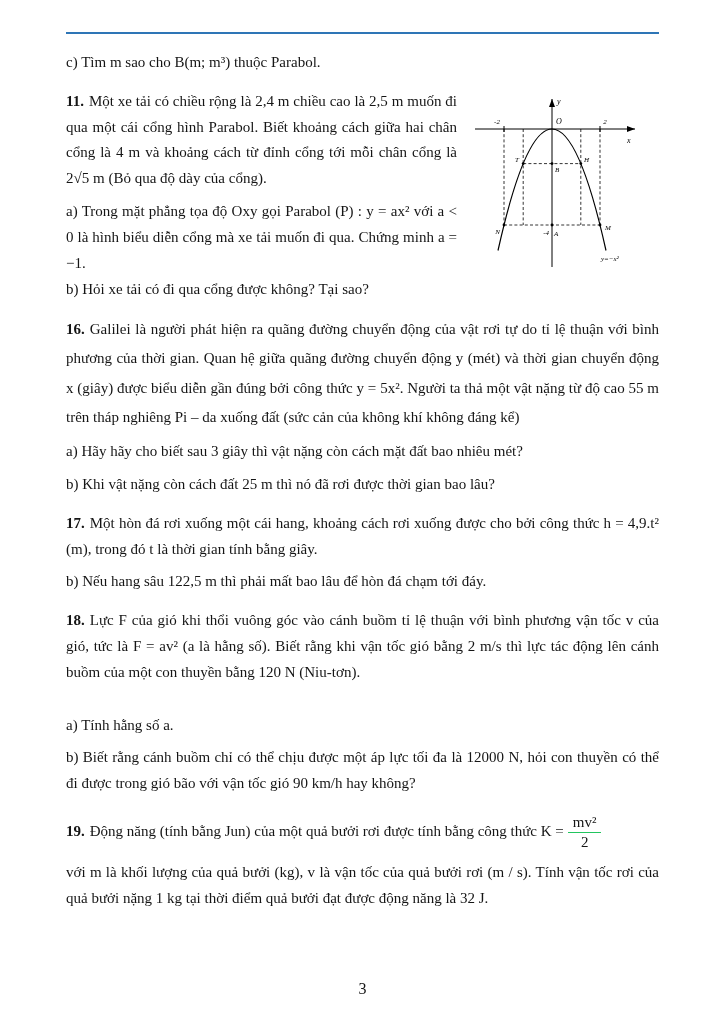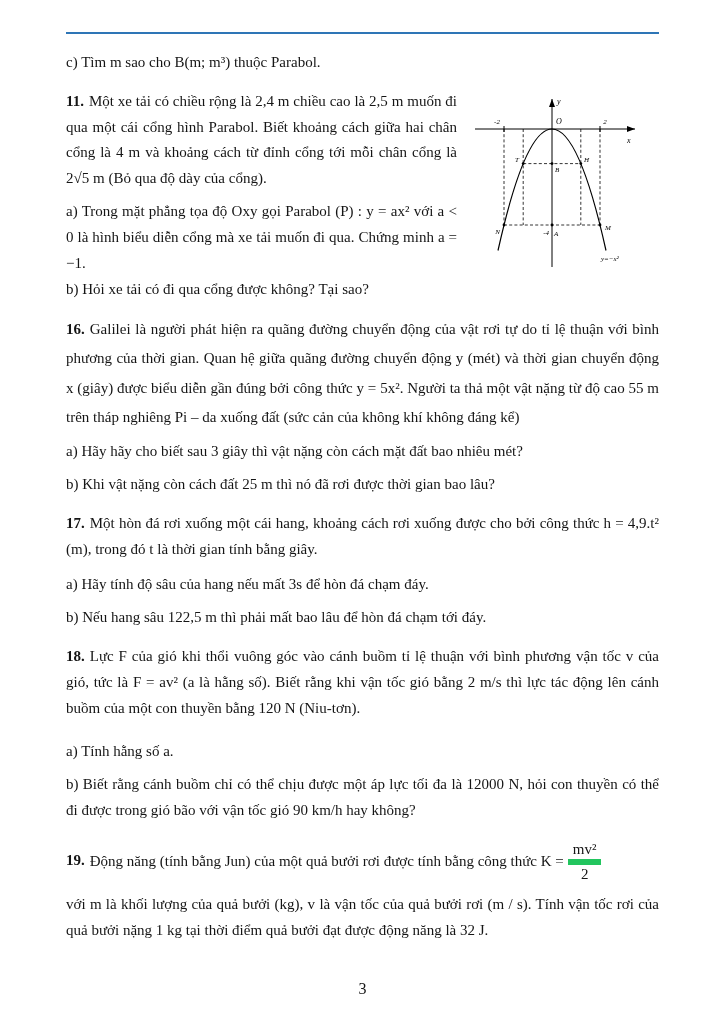--- a/index.html
+++ b/index.html
@@ -31,21 +31,21 @@
   .axis{stroke:#000;stroke-width:1;fill:none;}
   .dash{stroke:#000;stroke-width:0.8;fill:none;stroke-dasharray:3 2.2;}
   .curve{stroke:#000;stroke-width:1.2;fill:none;}
   .figtext{font-family:"Liberation Serif",serif;font-size:8px;font-style:italic;fill:#000;}
   .figtext.small{font-size:7px;}
   .dot{fill:#000;}
   .frac{
     display:inline-block;vertical-align:middle;text-align:center;
     font-size:15px;line-height:1.15;margin-left:4px;
   }
-  .frac .fn{display:block;border-bottom:6px solid #22c55e;padding:0 5px 1px 5px;}
+  .frac .fn{display:block;border-bottom:1px solid #22c55e;padding:0 5px 1px 5px;}
   .frac .fd{display:block;padding-top:1px;}
   .page-number{
     position:absolute;left:0;bottom:26px;width:100%;
     text-align:center;font-size:16px;
   }
 </style>
 </head>
 <body>
 
 <div class="page">
@@ -110,29 +110,28 @@
       <b class="num">16.</b><span>Galilei là người phát hiện ra quãng đường chuyển động của vật rơi tự do tỉ lệ thuận với bình phương của thời gian. Quan hệ giữa quãng đường chuyển động y (mét) và thời gian chuyển động x (giây) được biểu diễn gần đúng bởi công thức y = 5x². Người ta thả một vật nặng từ độ cao 55 m trên tháp nghiêng Pi – da xuống đất (sức cản của không khí không đáng kể)</span>
     </p>
     <p class="prob sub">a) Hãy hãy cho biết sau 3 giây thì vật nặng còn cách mặt đất bao nhiêu mét?</p>
     <p class="prob sub">b) Khi vật nặng còn cách đất 25 m thì nó đã rơi được thời gian bao lâu?</p>
   </div>
 
   <div style="margin-top:13px;">
     <p class="prob" style="margin-top:0;">
       <b class="num">17.</b><span>Một hòn đá rơi xuống một cái hang, khoảng cách rơi xuống được cho bởi công thức h = 4,9.t² (m), trong đó t là thời gian tính bằng giây.</span>
     </p>
-    <p class="prob sub" style="margin-top:10px;">a) Hãy tính độ sâu của hang nếu mất 3s để hòn đá chạm đáy.</p>
     <p class="prob sub">b) Nếu hang sâu 122,5 m thì phải mất bao lâu để hòn đá chạm tới đáy.</p>
   </div>
 
   <div style="margin-top:13px;">
     <p class="prob" style="margin-top:0;">
       <b class="num">18.</b><span>Lực F của gió khi thổi vuông góc vào cánh buồm tỉ lệ thuận với bình phương vận tốc v của gió, tức là F = av² (a là hằng số). Biết rằng khi vận tốc gió bằng 2 m/s thì lực tác động lên cánh buồm của một con thuyền bằng 120 N (Niu-tơn).</span>
     </p>
-    <p class="prob sub" style="margin-top:18px;">a) Tính hằng số a.</p>
+    <p class="prob sub" style="margin-top:27px;">a) Tính hằng số a.</p>
     <p class="prob sub">b) Biết rằng cánh buồm chỉ có thể chịu được một áp lực tối đa là 12000 N, hỏi con thuyền có thể đi được trong gió bão với vận tốc gió 90 km/h hay không?</p>
   </div>
 
   <div style="margin-top:17px;">
     <p class="prob" style="margin-top:6px;">
       <b class="num">19.</b><span>Động năng (tính bằng Jun) của một quả bưởi rơi được tính bằng công thức  K =</span><span class="frac"><span class="fn">mv²</span><span class="fd">2</span></span>
     </p>
     <p class="prob sub" style="margin-top:9px;">với m là khối lượng của quả bưởi (kg), v là vận tốc của quả bưởi rơi (m / s). Tính vận tốc rơi của quả bưởi nặng 1 kg tại thời điểm quả bưởi đạt được động năng là 32 J.</p>
   </div>
 

